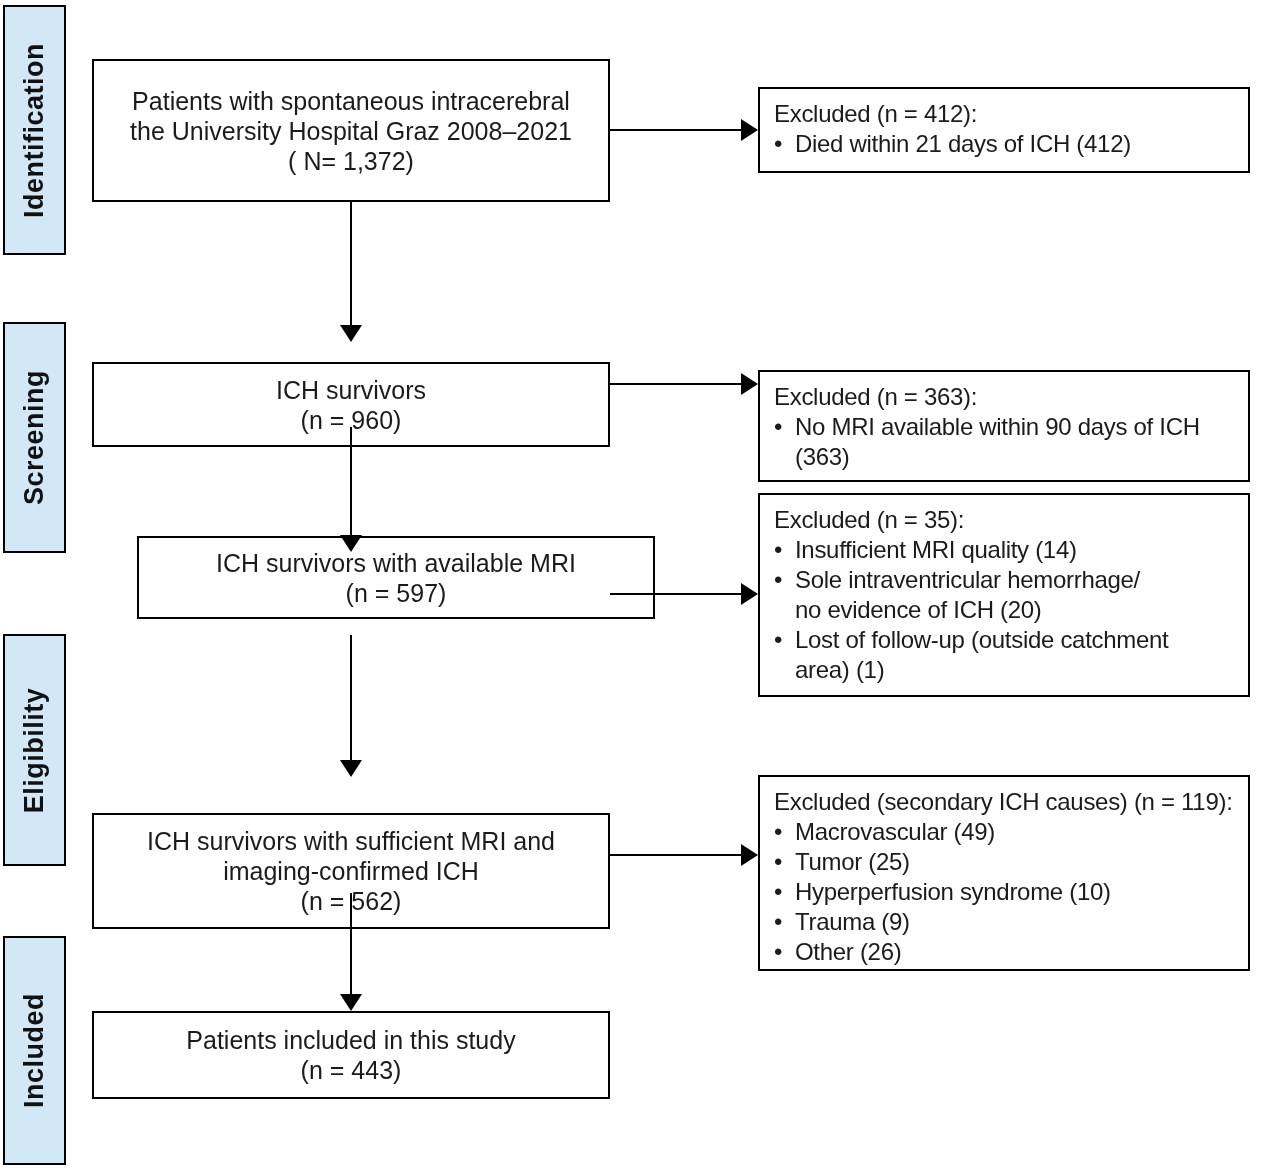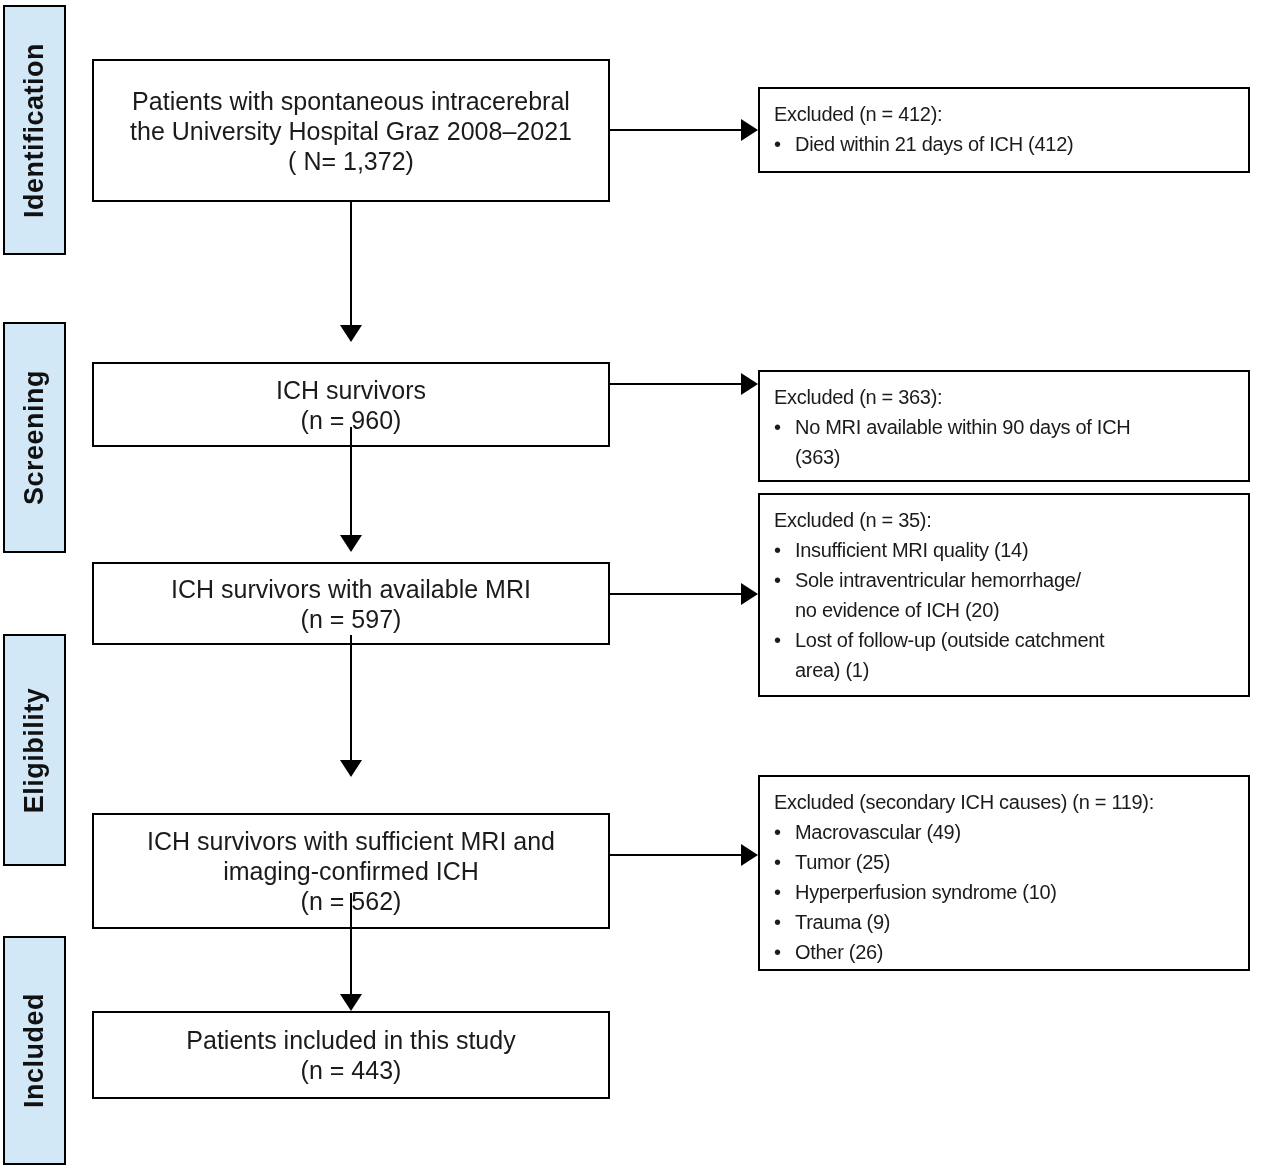--- a/index.html
+++ b/index.html
@@ -54,33 +54,33 @@
     display: flex;
     flex-direction: column;
     align-items: center;
     justify-content: center;
     text-align: center;
     font-size: 25px;
     line-height: 30px;
   }
   .fbox-1 { top: 59px;   height: 143px; }
   .fbox-2 { top: 342px;  height: 85px; margin-top: 20px; }
-  .fbox-3 { top: 562px;  height: 83px; }
+  .fbox-3 { top: 536px;  height: 83px; margin-left: 45px; }
   .fbox-4 { top: 777px;  height: 116px; margin-top: 36px; }
   .fbox-5 { top: 1011px; height: 88px; }
   .fline { white-space: nowrap; }
 
   
   .ebox {
     position: absolute;
     left: 758px;
     width: 492px;
     background: #ffffff;
     border: 2.5px solid var(--border-color);
-    font-size: 20px;
+    font-size: 24px;
     line-height: 30px;
     padding: 10px 8px 17px 14px;
     overflow: hidden;
   }
   .ebox-1 { top: 87px;  height: 86px; }
   .ebox-2 { top: 328px; height: 112px; margin-top: 42px; }
   .ebox-3 { top: 493px; height: 204px; }
   .ebox-4 { top: 775px; height: 196px; }
   .etitle { white-space: nowrap; letter-spacing: -0.3px; }
   .eitem { display: flex; align-items: flex-start; }

